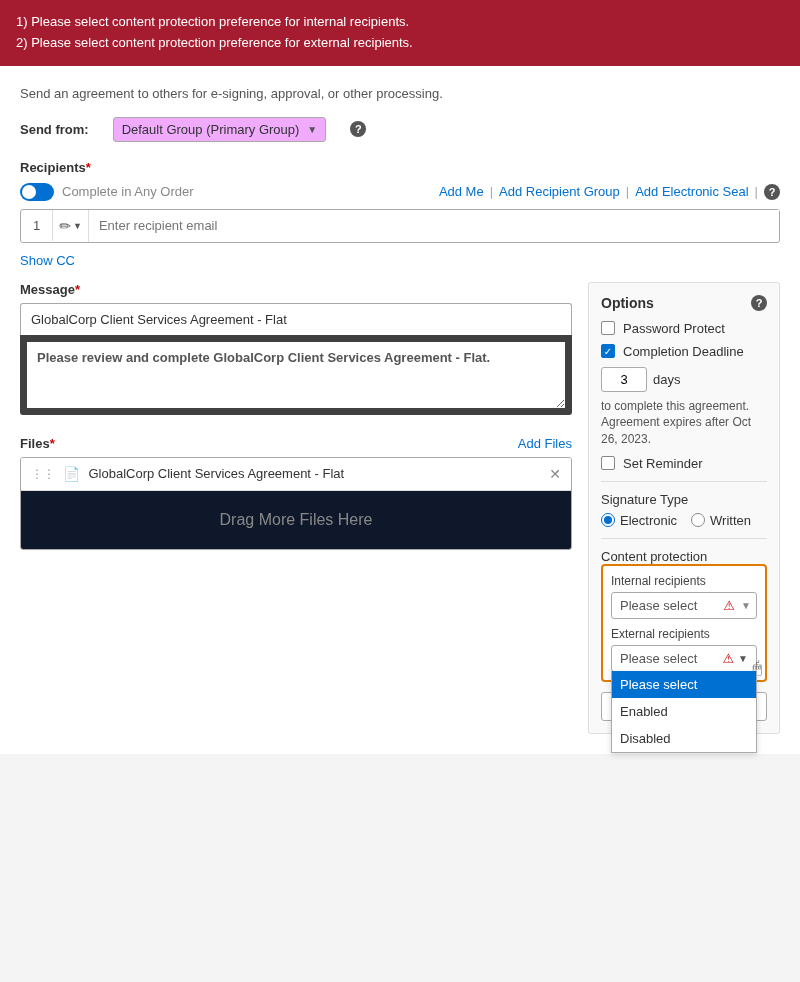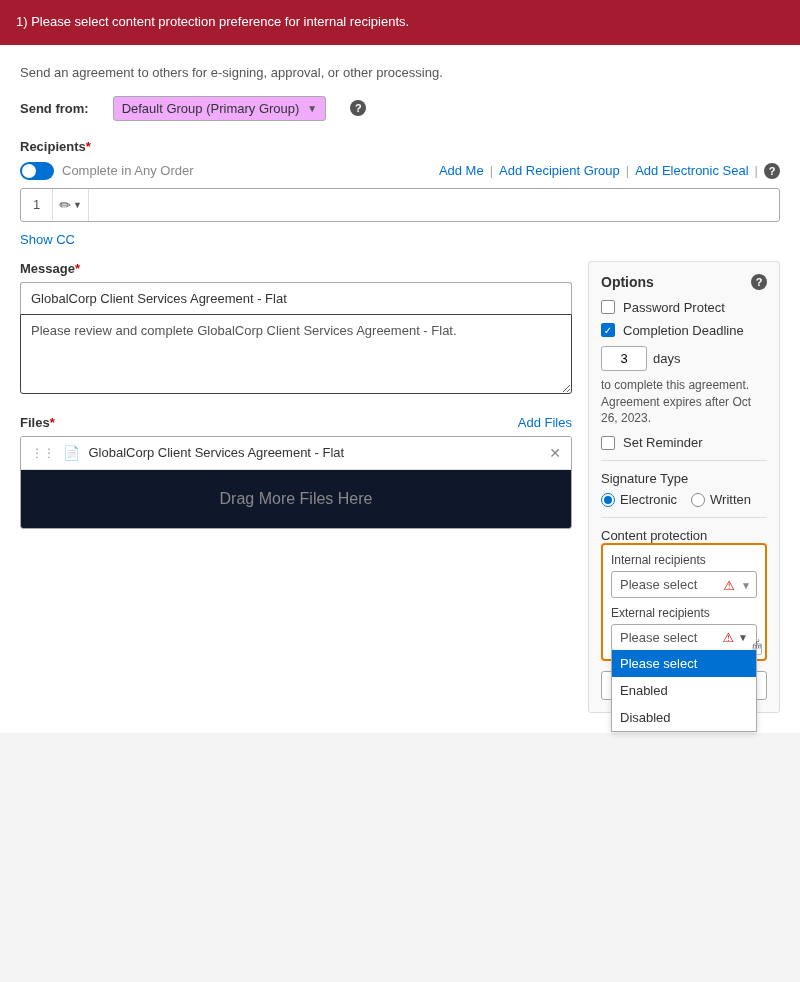--- a/index.html
+++ b/index.html
@@ -225,29 +225,30 @@
       border-bottom: none;
       border-radius: 3px 3px 0 0;
       padding: 8px 10px;
       font-size: 13px;
       outline: none;
       color: #333;
     }
 
     .message-body-input {
       width: 100%;
-      border: 1px solid #404040;
+      border: 7px solid #404040;
       border-radius: 0 0 3px 3px;
       padding: 8px 10px;
       font-size: 13px;
       outline: none;
       resize: vertical;
       min-height: 80px;
       color: #555;
       font-family: Arial, sans-serif;
+      font-weight: bold;
     }
 
     .files-section {
       margin-top: 4px;
     }
 
     .files-header {
       display: flex;
       align-items: center;
       justify-content: space-between;
@@ -585,20 +586,21 @@
       right: -6px;
       bottom: -6px;
       font-size: 20px;
     }
   </style>
 </head>
 <body>
 
 <div class="error-banner">
   <div>1) Please select content protection preference for internal recipients.</div>
+  <div>2) Please select content protection preference for external recipients.</div>
 </div>
 
 <div class="main-content">
 
   <p class="page-subtitle">Send an agreement to others for e-signing, approval, or other processing.</p>
 
   <div class="send-from-row">
     <span class="send-from-label">Send from:</span>
     <div class="send-from-select">
       <span>Default Group (Primary Group)</span>
@@ -630,20 +632,21 @@
       <span class="help-icon">?</span>
     </div>
   </div>
 
   <div class="recipient-row">
     <div class="recipient-num">1</div>
     <div class="recipient-icon-area">
       <span class="recipient-icon">✏</span>
       <span style="font-size:9px;color:#555;">▼</span>
     </div>
+    <input type="email" class="recipient-input" placeholder="Enter recipient email" style="">
   </div>
 
   <div class="show-cc">Show CC</div>
 
   <div class="body-area">
 
     <div class="left-panel">
 
       <div class="message-section">
         <div style="margin-bottom:6px;">

